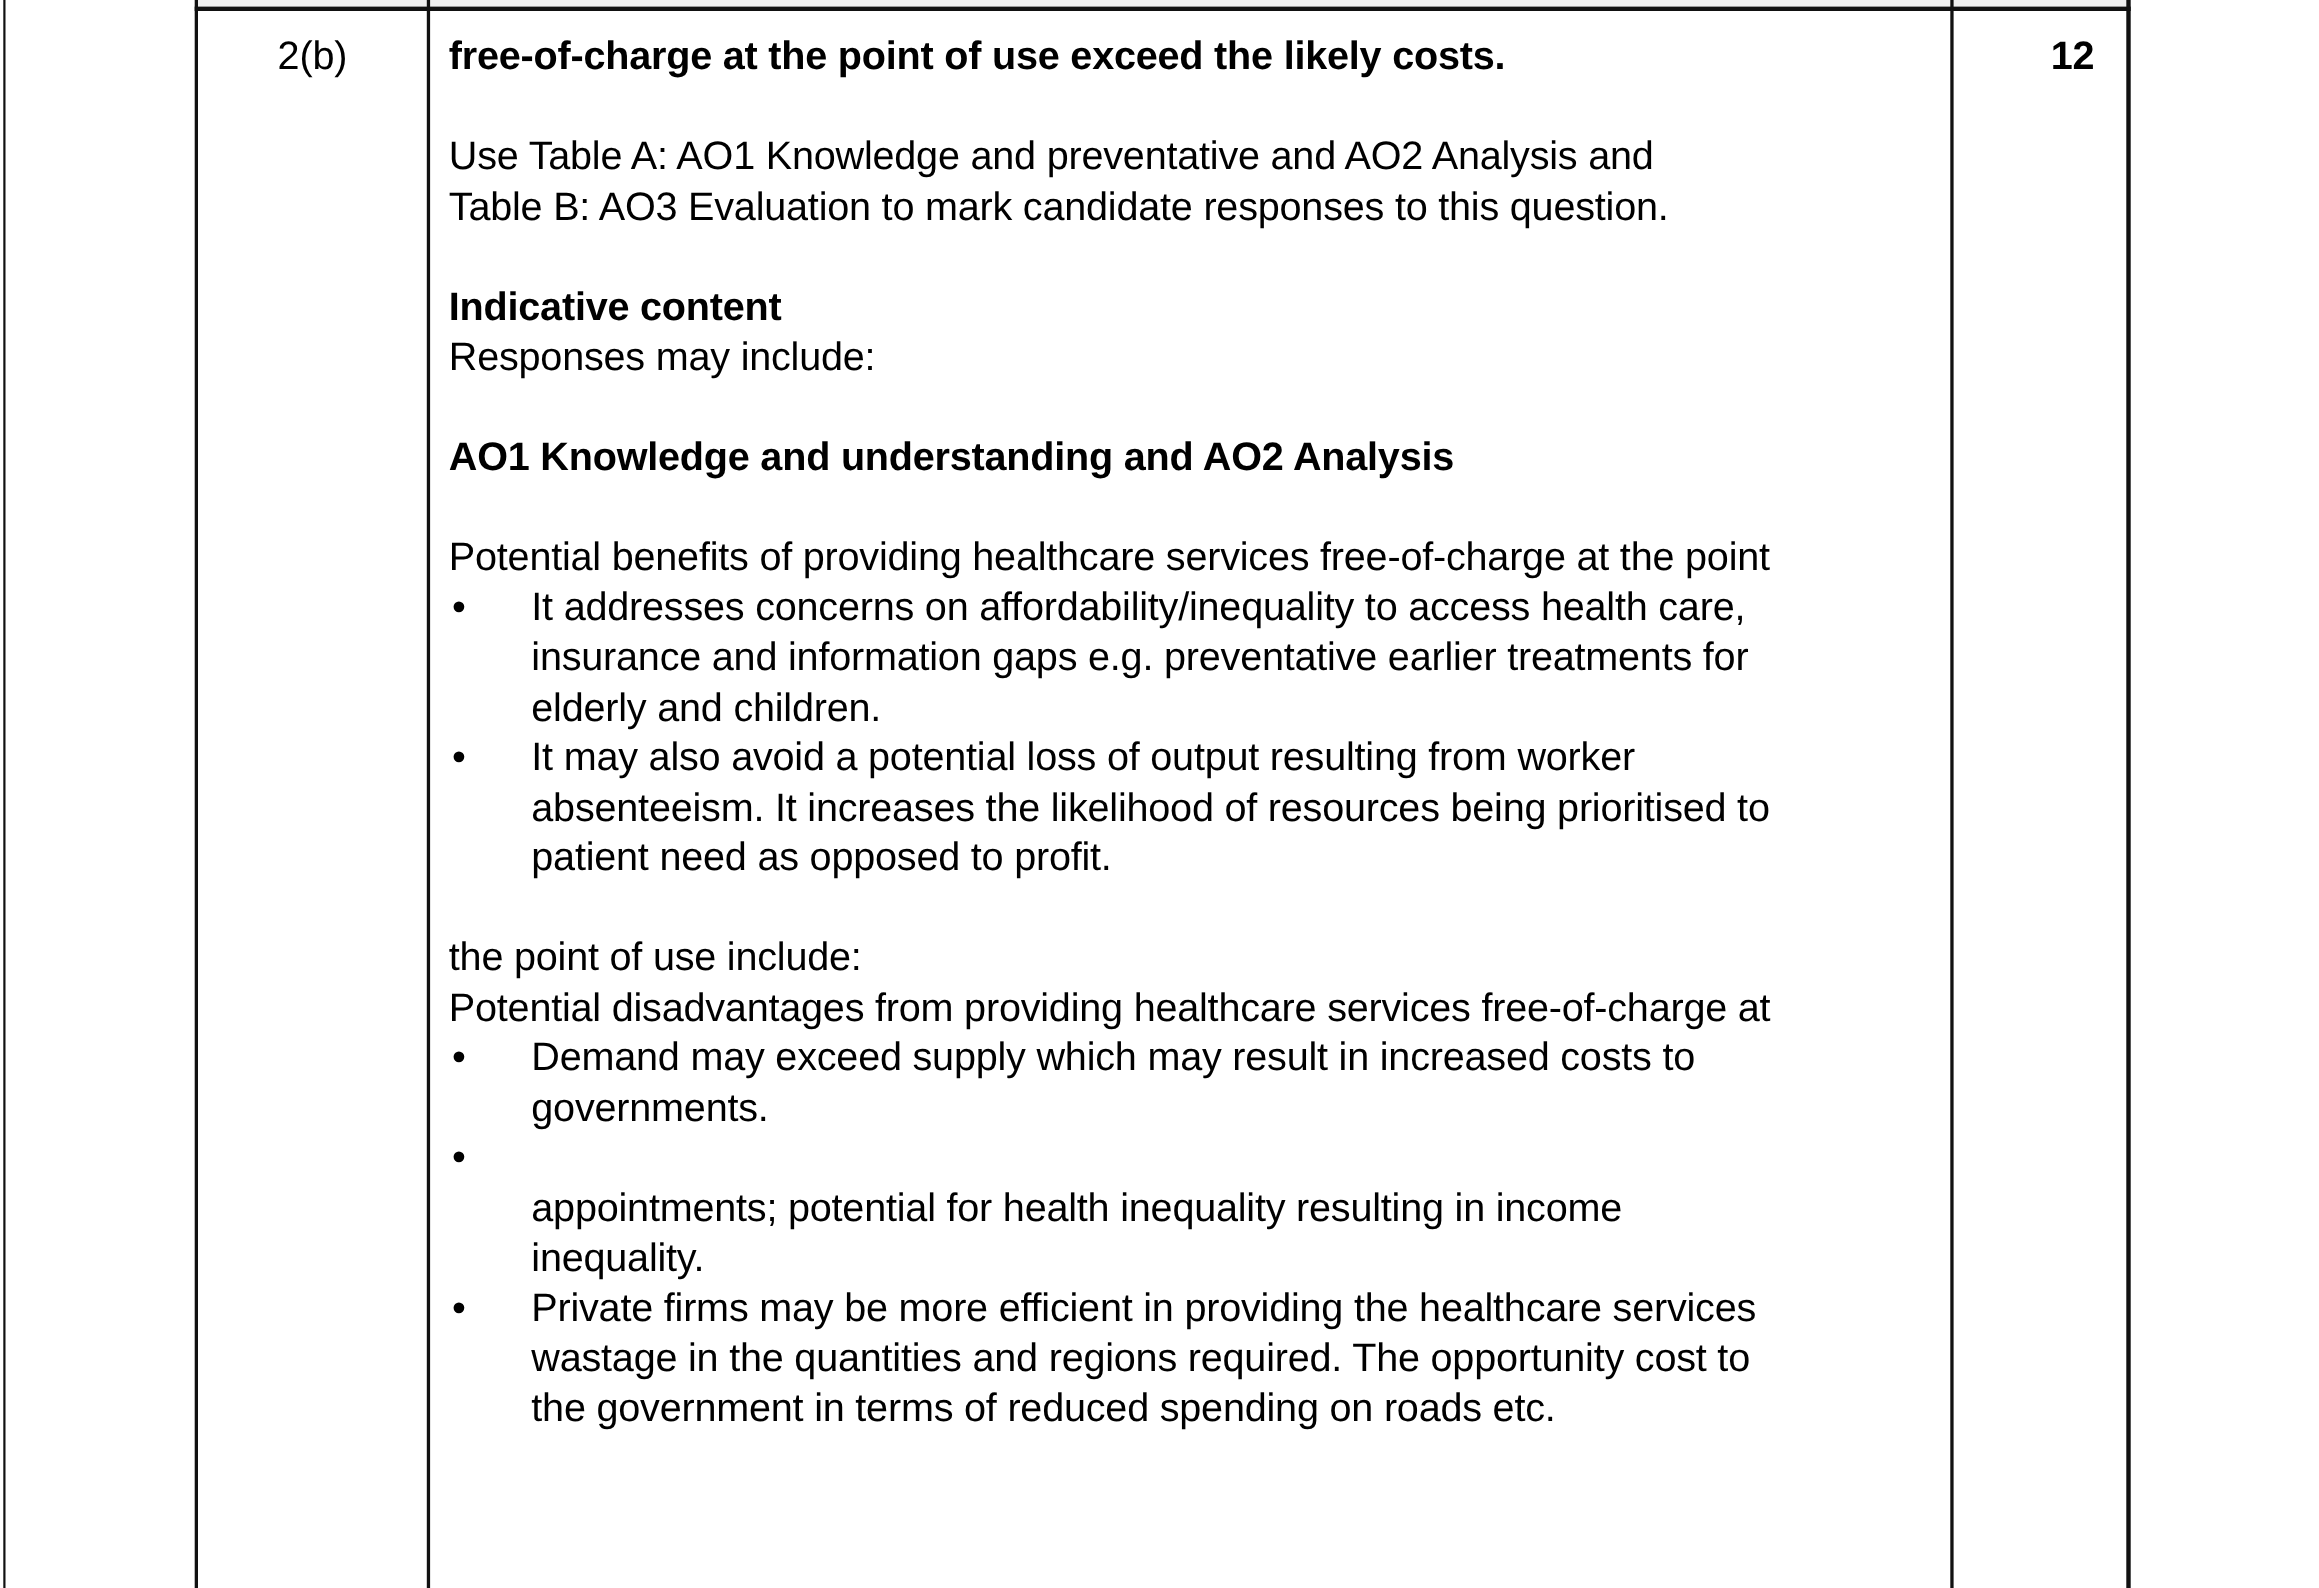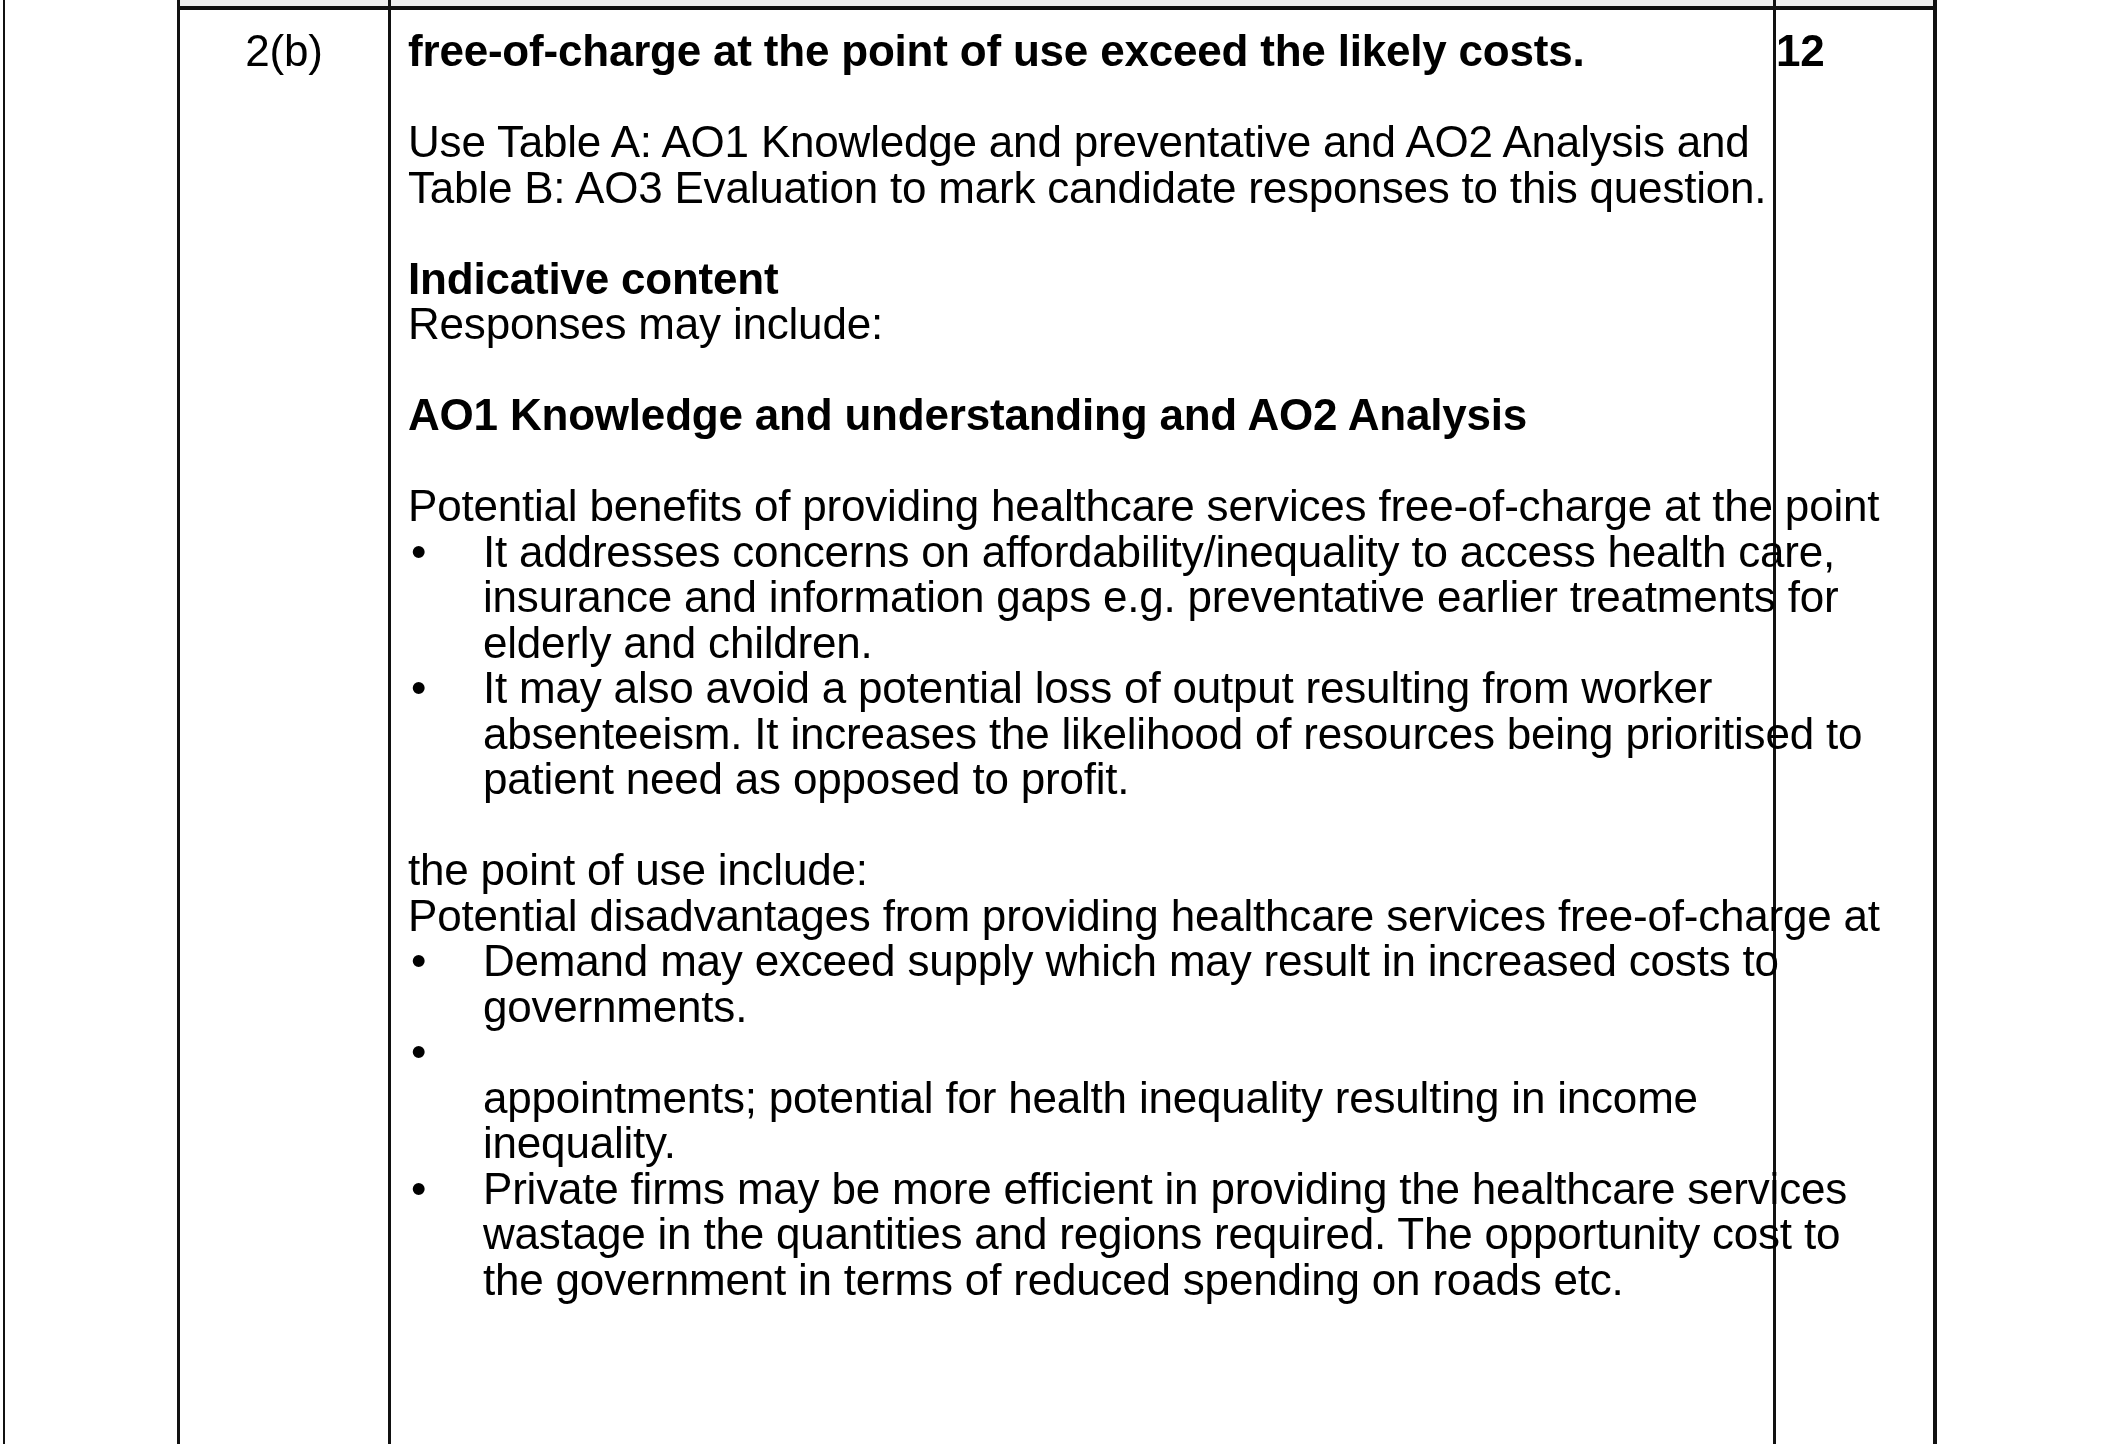--- a/index.html
+++ b/index.html
@@ -15,23 +15,23 @@
   .vline{position:absolute;top:0;bottom:0;background:#111;}
   .v-outer-left{left:3px;width:2px;}
   .v-col1{left:177px;width:3px;}
   .v-col2{left:388px;width:3px;}
   .v-col3{left:1773px;width:3px;}
   .v-outer-right{left:1933px;width:4px;}
   .prev-row-strip{position:absolute;left:180px;top:0;width:1753px;height:6px;background:#f0f0f0;}
   .h-rowline{position:absolute;left:177px;top:6px;width:1760px;height:4px;background:#111;}
 
   
-  .cell{position:absolute;font-size:44px;line-height:45.5px;letter-spacing:-0.2px;white-space:nowrap;}
+  .cell{position:absolute;font-size:36px;line-height:45.5px;letter-spacing:-0.2px;white-space:nowrap;}
   .qnum{left:180px;top:28px;width:208px;text-align:center;}
-  .marks{left:1776px;top:28px;width:152px;padding-right:24px;box-sizing:border-box;text-align:left;font-weight:bold;}
+  .marks{left:1776px;top:28px;width:152px;padding-right:24px;box-sizing:border-box;text-align:right;font-weight:bold;}
   .content{left:408px;top:28px;width:1365px;}
 
   .ln{height:45.5px;white-space:nowrap;}
   .b{font-weight:bold;}
   .sp{height:45.5px;}
   .bu{position:relative;padding-left:75px;}
   .ct{padding-left:75px;}
   .bu .dot{position:absolute;left:3px;top:0;}
 </style>
 </head>

